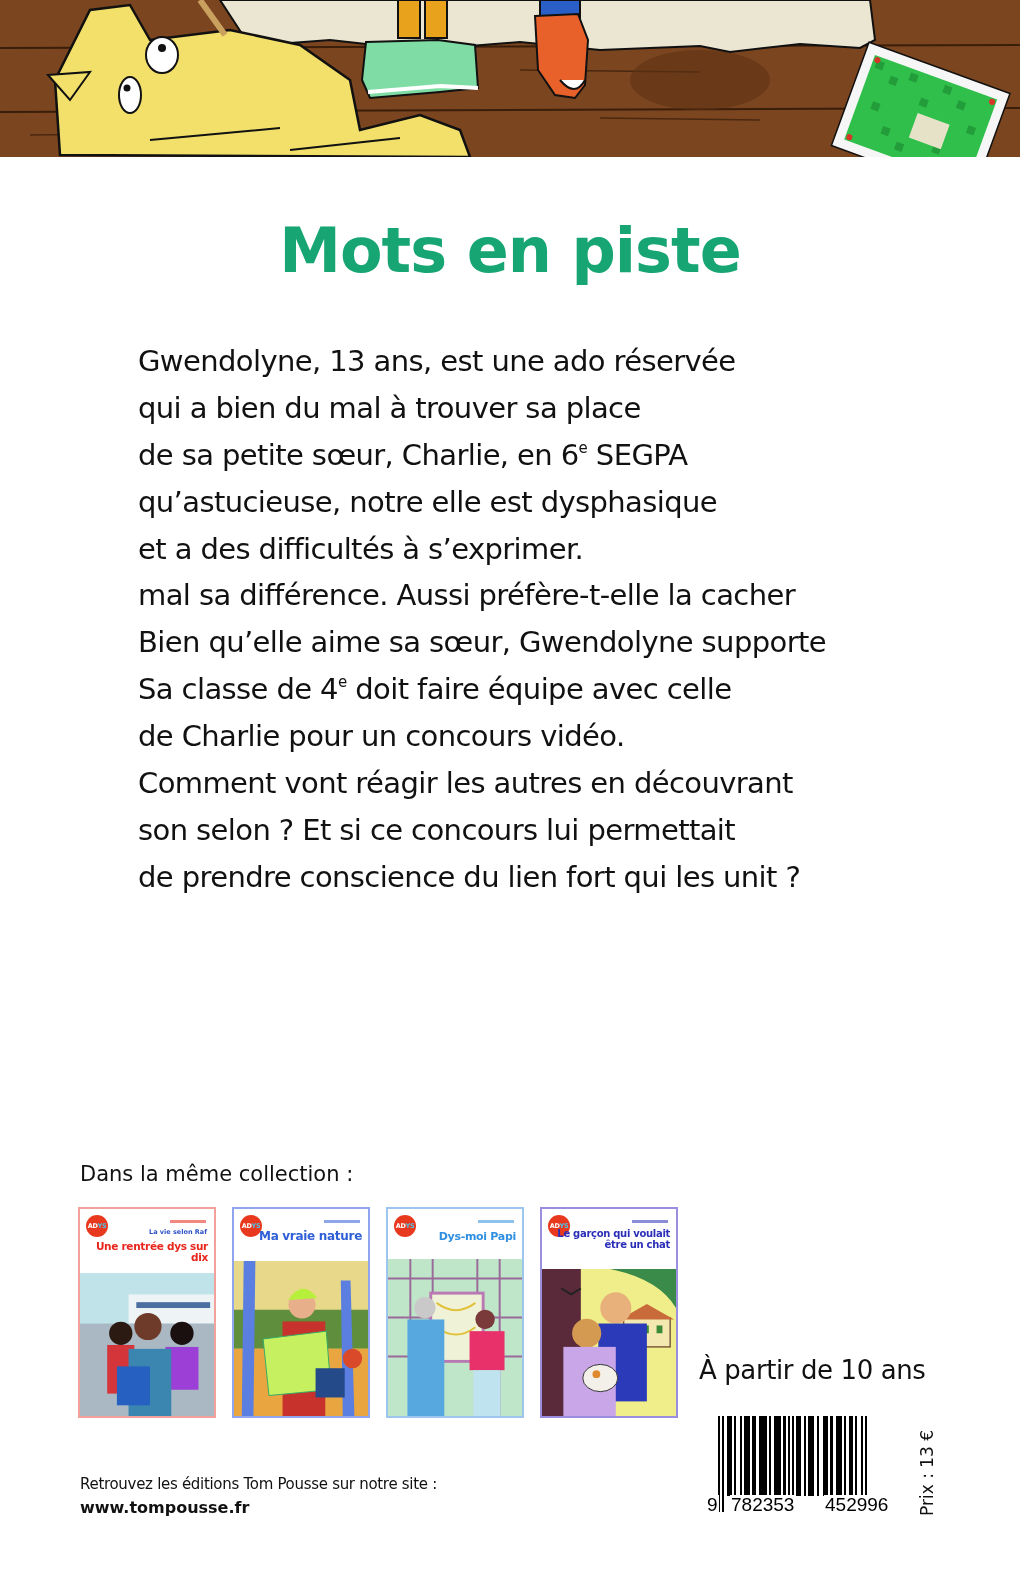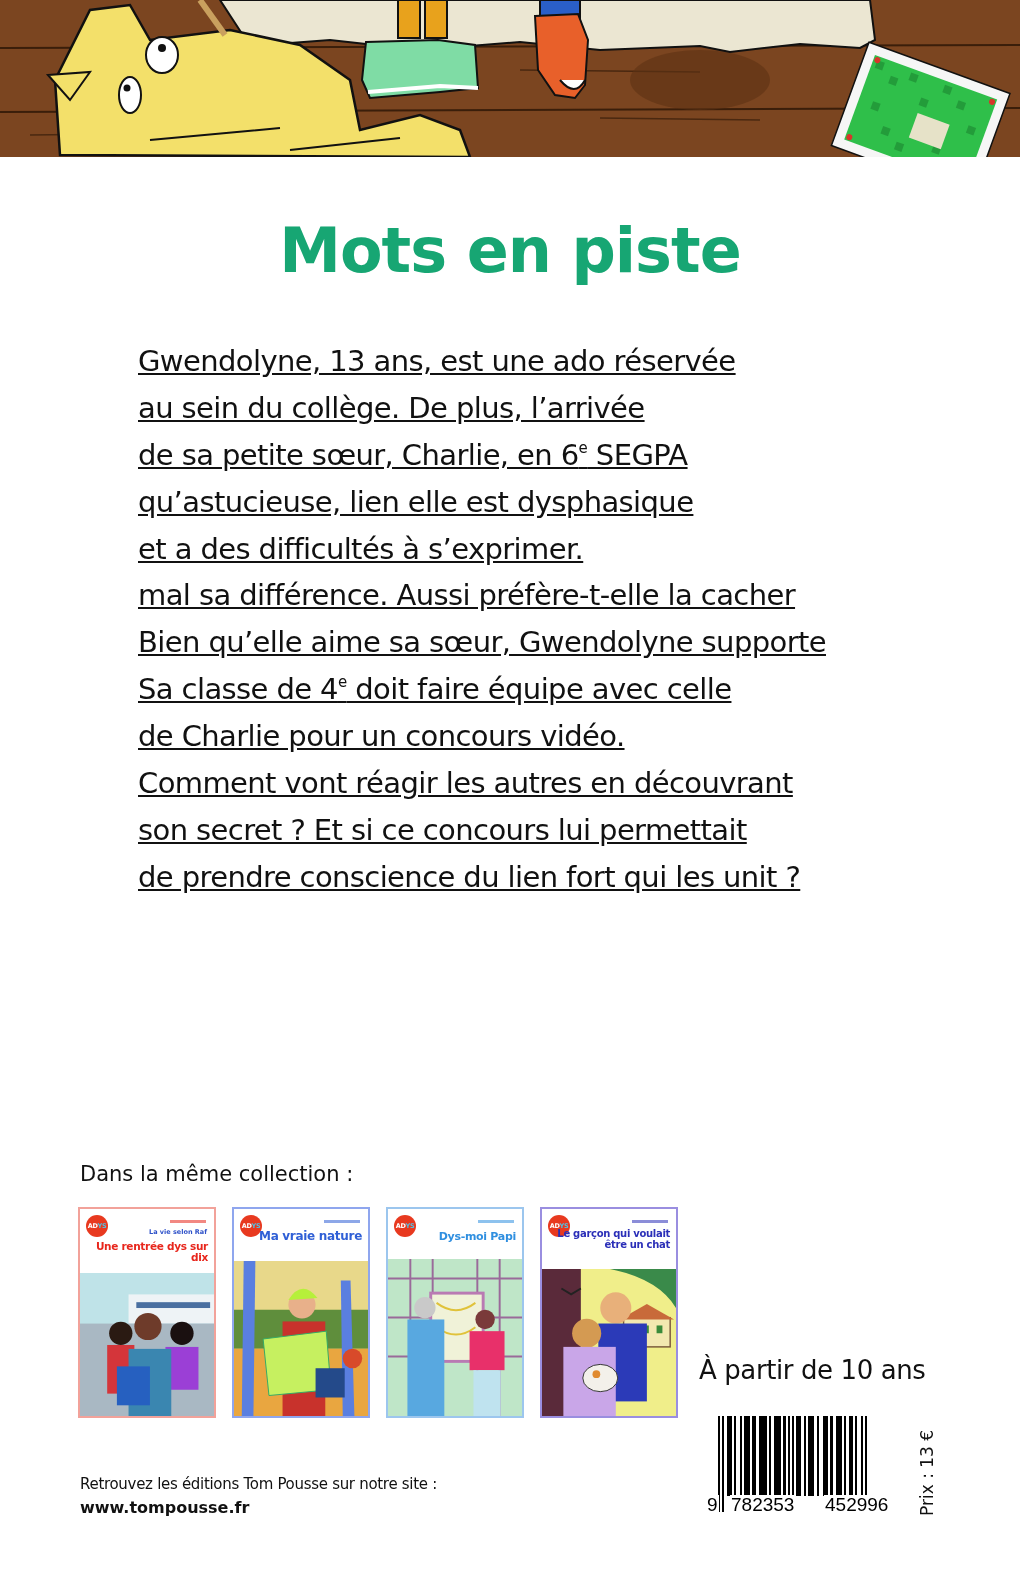--- a/index.html
+++ b/index.html
@@ -11,21 +11,21 @@
   .hero svg { display: block; }
 
   
   .title {
     position: absolute; left: 0; top: 214px; width: 1020px; text-align: center;
     font-family: "DejaVu Sans", sans-serif; font-weight: bold; font-size: 62px;
     letter-spacing: -1px; color: #17a673;
   }
 
   
-  .blurb { position: absolute; left: 138px; top: 338px; width: 760px; text-decoration: underline; }
+  .blurb { position: absolute; left: 138px; top: 338px; width: 760px; }
   .blurb-line {
     display: block; height: 46.9px; line-height: 46.9px;
     font-family: "DejaVu Sans", sans-serif; font-size: 29px; color: #111; white-space: nowrap;
     letter-spacing: -0.6px;
   }
   .blurb-line sup { font-size: 15px; vertical-align: 12px; line-height: 0; }
 
   
   .collection-label {
     position: absolute; left: 80px; top: 1162px;
@@ -135,30 +135,30 @@
       <circle cx="4" cy="86" r="3" fill="#d8352a"></circle>
         <circle cx="126" cy="86" r="3" fill="#d8352a"></circle>
     </g>
   </svg>
 </div>
 
 <h1 class="title">Mots en piste</h1>
 
 <div class="blurb">
   <span class="blurb-line">Gwendolyne, 13 ans, est une ado réservée</span>
-  <span class="blurb-line">au sein du collège. De plus, l’arrivée</span>
+  <span class="blurb-line">qui a bien du mal à trouver sa place</span>
   <span class="blurb-line"><span>de sa petite sœur, Charlie, en 6</span><sup>e</sup><span> SEGPA</span></span>
-  <span class="blurb-line">qu’astucieuse, lien elle est dysphasique</span>
+  <span class="blurb-line">qu’astucieuse, notre elle est dysphasique</span>
   <span class="blurb-line">et a des difficultés à s’exprimer.</span>
   <span class="blurb-line">mal sa différence. Aussi préfère-t-elle la cacher</span>
   <span class="blurb-line">Bien qu’elle aime sa sœur, Gwendolyne supporte</span>
   <span class="blurb-line"><span>Sa classe de 4</span><sup>e</sup><span> doit faire équipe avec celle</span></span>
   <span class="blurb-line">de Charlie pour un concours vidéo.</span>
   <span class="blurb-line">Comment vont réagir les autres en découvrant</span>
-  <span class="blurb-line">son secret ? Et si ce concours lui permettait</span>
+  <span class="blurb-line">son selon ? Et si ce concours lui permettait</span>
   <span class="blurb-line">de prendre conscience du lien fort qui les unit ?</span>
 </div>
 
 <div class="collection-label">Dans la même collection :</div>
 
 <div class="covers">
 
   <div class="cover" style="border-color:#f2a29a">
     <div class="cover-head">
       <div class="cover-badge">

